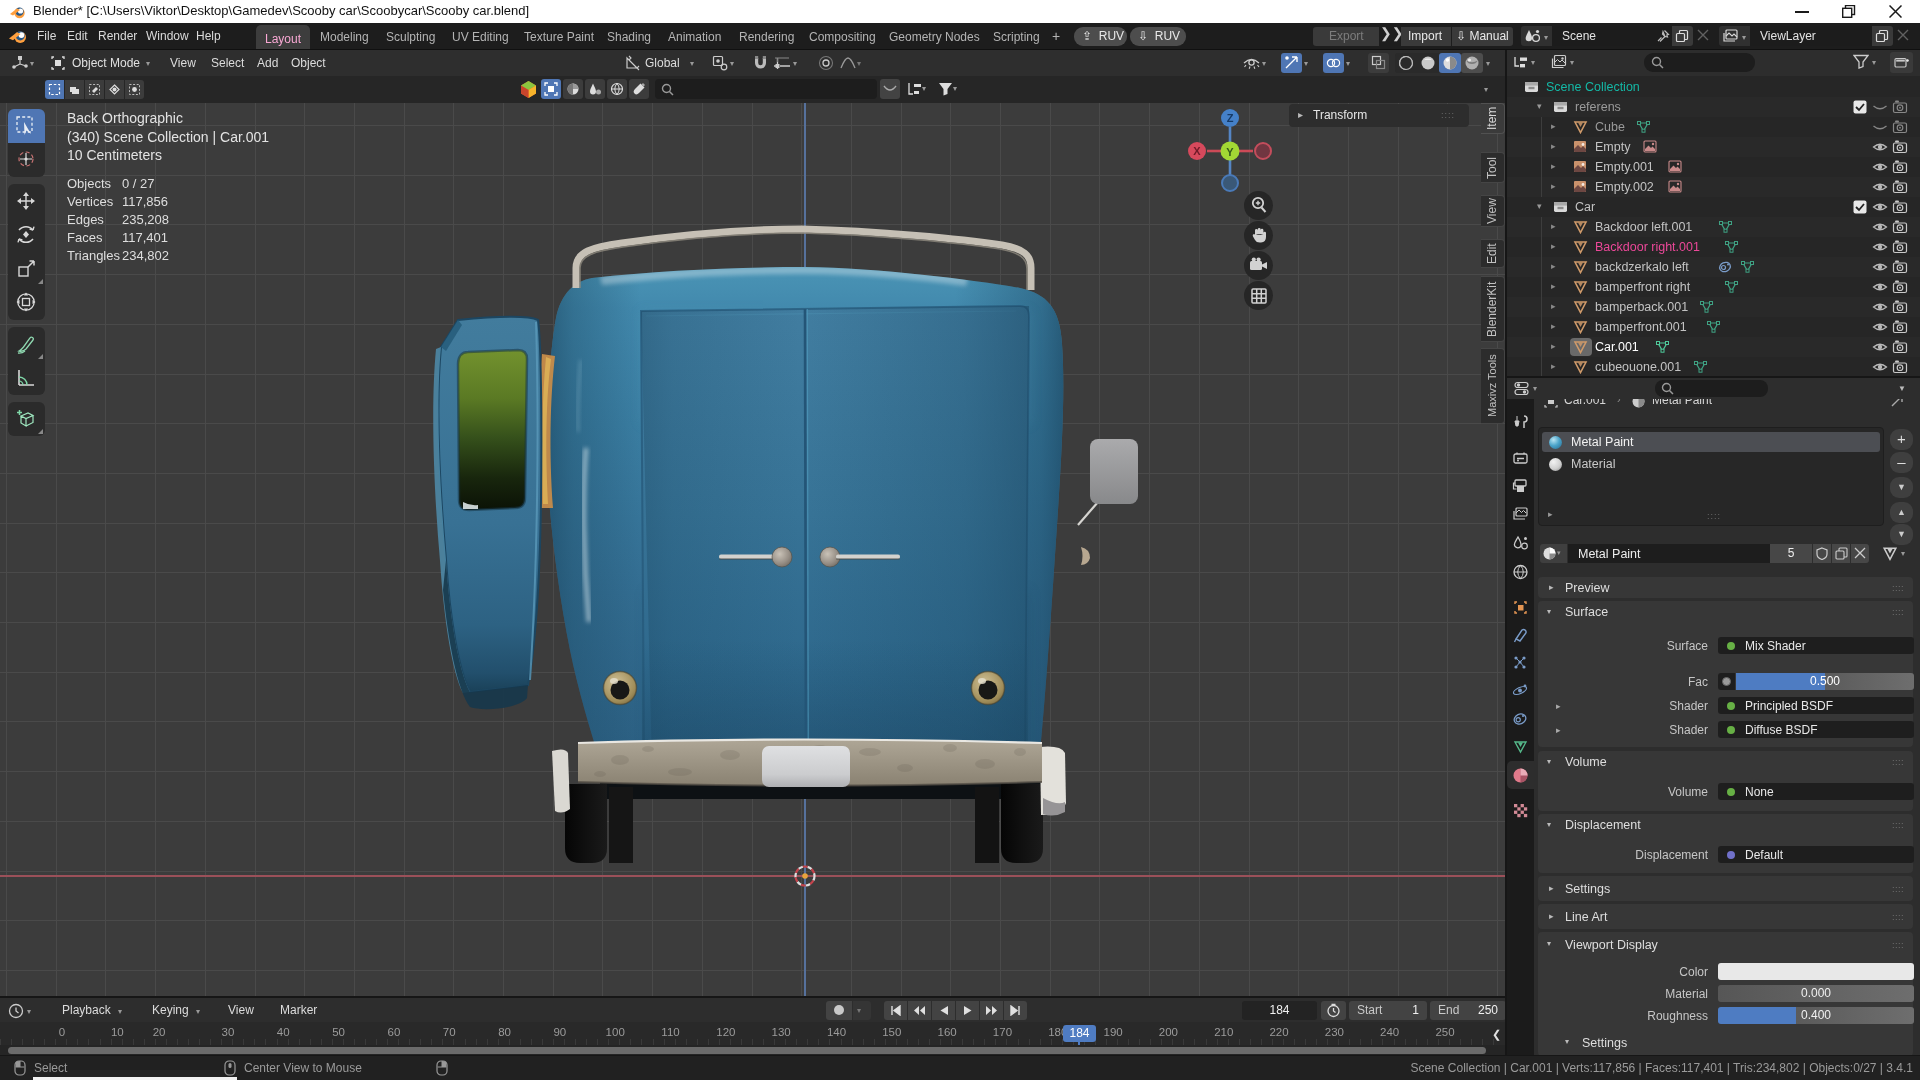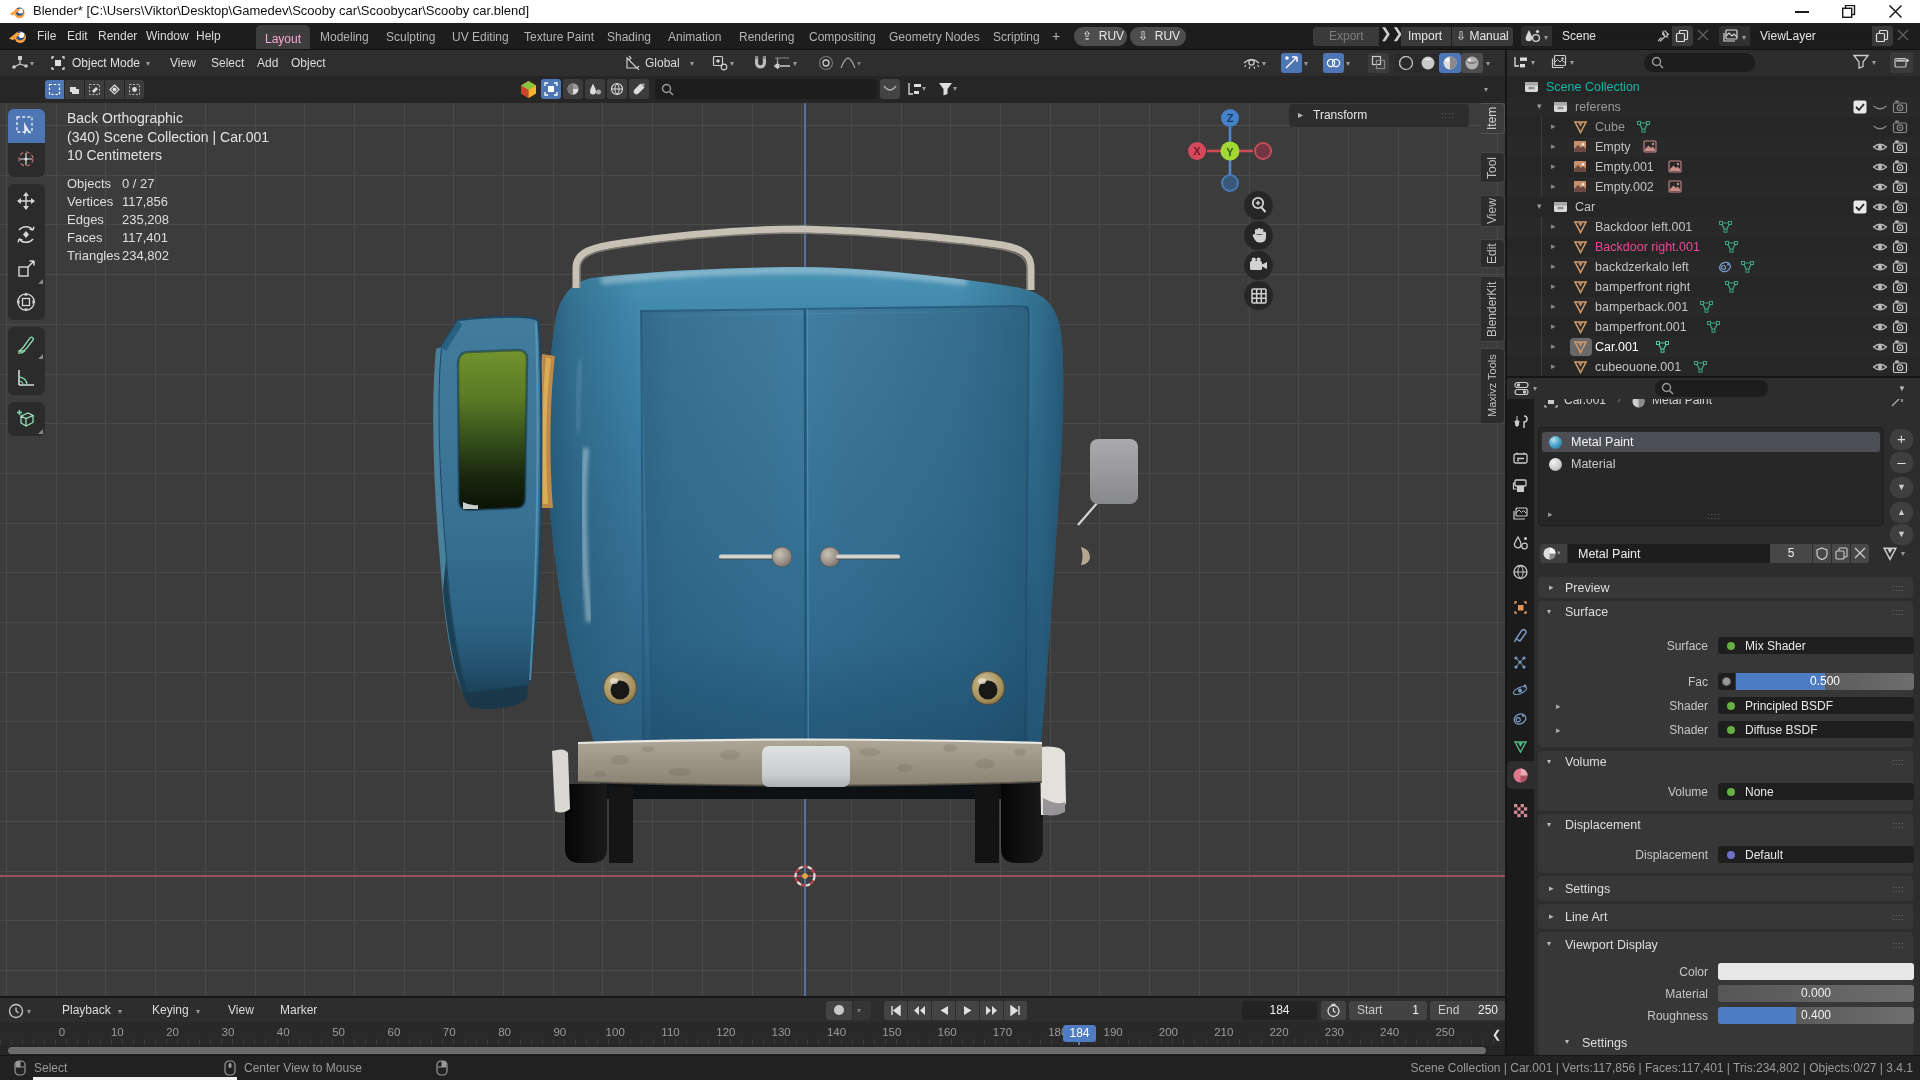--- a/index.html
+++ b/index.html
@@ -1373,21 +1373,21 @@
     </div>
  <div class="ab" style="left:1430px;top:3px;width:76px;height:19px;background:#434343;border-radius:3px">
       <span class="tx ab" style="left:8px;top:2px;color:#c9c9c9">End</span>
       <span class="tx ab" style="right:8px;top:2px;color:#f0f0f0">250</span>
     </div>
 
  <div class="ab" style="left:0;top:24px;width:1506px;height:23px;background:#292929"></div>
  <div id="ruler">
       <span class="ab" style="left:42px;top:28px;width:40px;text-align:center;color:#9b9b9b;font-size:11.5px">0</span>
       <span class="ab" style="left:97.32px;top:28px;width:40px;text-align:center;color:#9b9b9b;font-size:11.5px">10</span>
-      <span class="ab" style="left:152.64px;top:28px;width:40px;text-align:center;color:#9b9b9b;font-size:11.5px">20</span>
+      <span class="ab" style="left:152.64px;top:28px;width:40px;color:#9b9b9b;font-size:11.5px">20</span>
       <span class="ab" style="left:207.96px;top:28px;width:40px;text-align:center;color:#9b9b9b;font-size:11.5px">30</span>
       <span class="ab" style="left:263.28px;top:28px;width:40px;text-align:center;color:#9b9b9b;font-size:11.5px">40</span>
       <span class="ab" style="left:318.6px;top:28px;width:40px;text-align:center;color:#9b9b9b;font-size:11.5px">50</span>
       <span class="ab" style="left:373.92px;top:28px;width:40px;text-align:center;color:#9b9b9b;font-size:11.5px">60</span>
       <span class="ab" style="left:429.24px;top:28px;width:40px;text-align:center;color:#9b9b9b;font-size:11.5px">70</span>
       <span class="ab" style="left:484.56px;top:28px;width:40px;text-align:center;color:#9b9b9b;font-size:11.5px">80</span>
       <span class="ab" style="left:539.88px;top:28px;width:40px;text-align:center;color:#9b9b9b;font-size:11.5px">90</span>
       <span class="ab" style="left:595.2px;top:28px;width:40px;text-align:center;color:#9b9b9b;font-size:11.5px">100</span>
       <span class="ab" style="left:650.52px;top:28px;width:40px;text-align:center;color:#9b9b9b;font-size:11.5px">110</span>
       <span class="ab" style="left:705.84px;top:28px;width:40px;text-align:center;color:#9b9b9b;font-size:11.5px">120</span>

